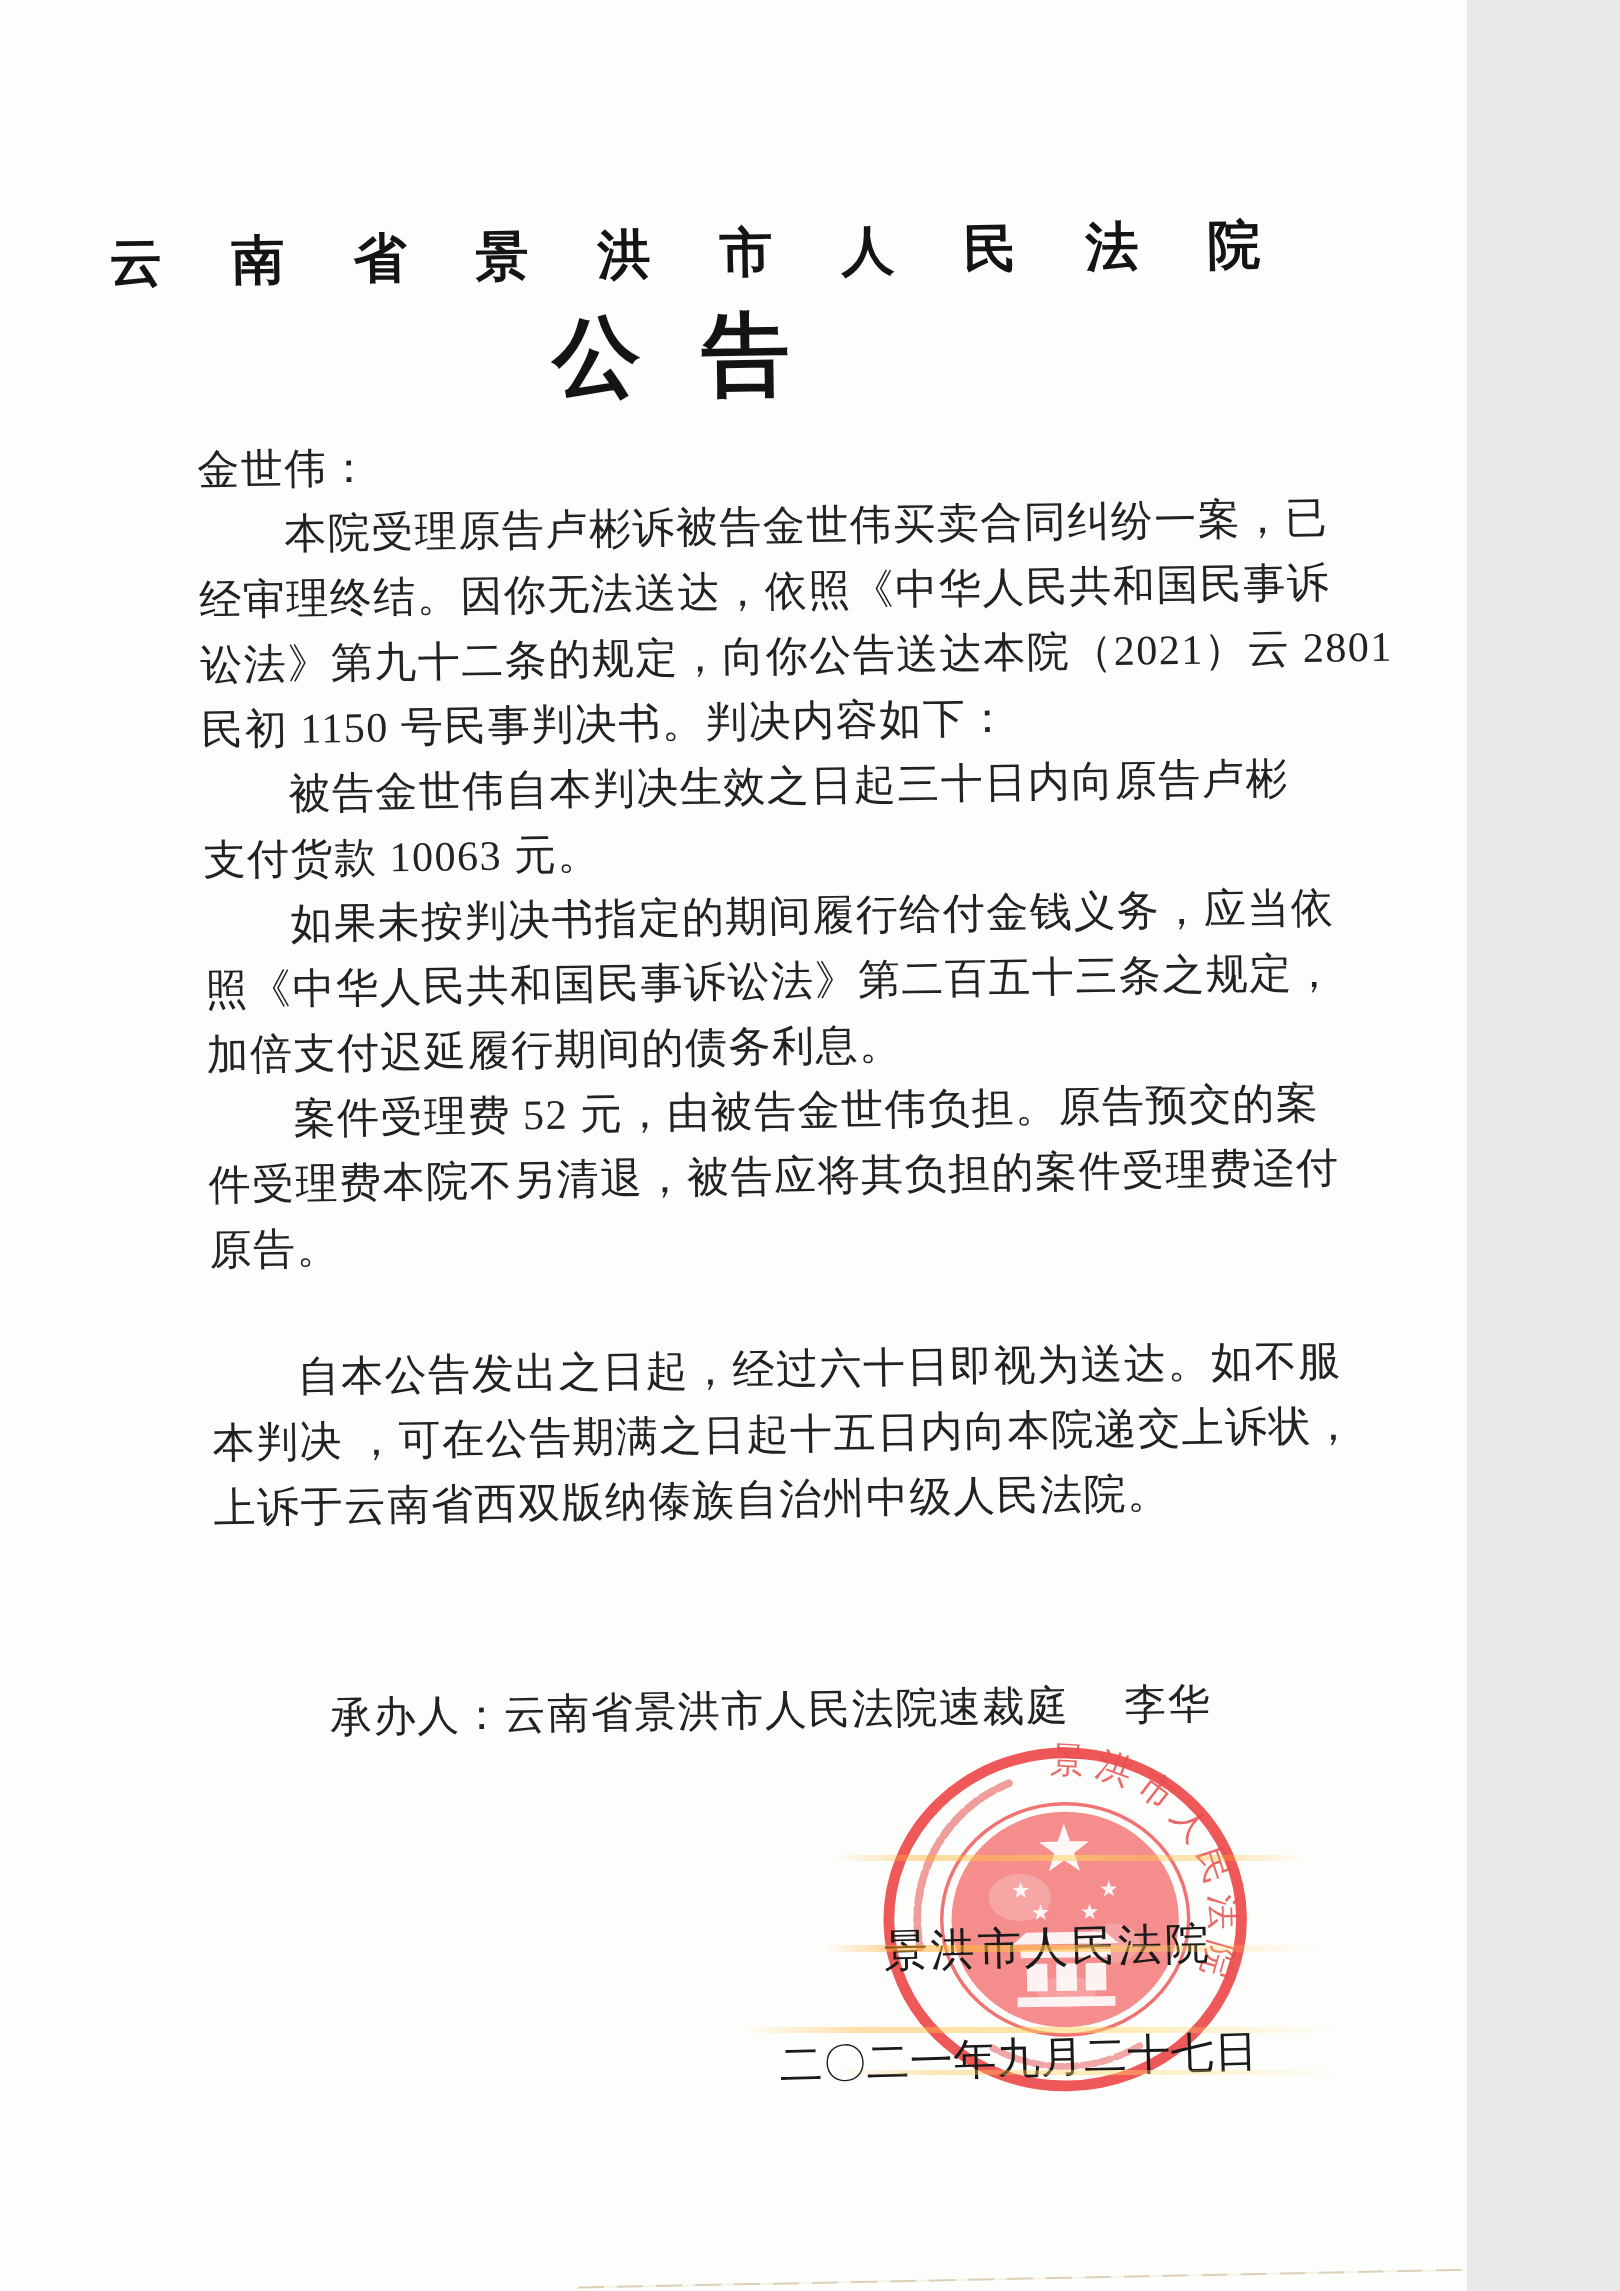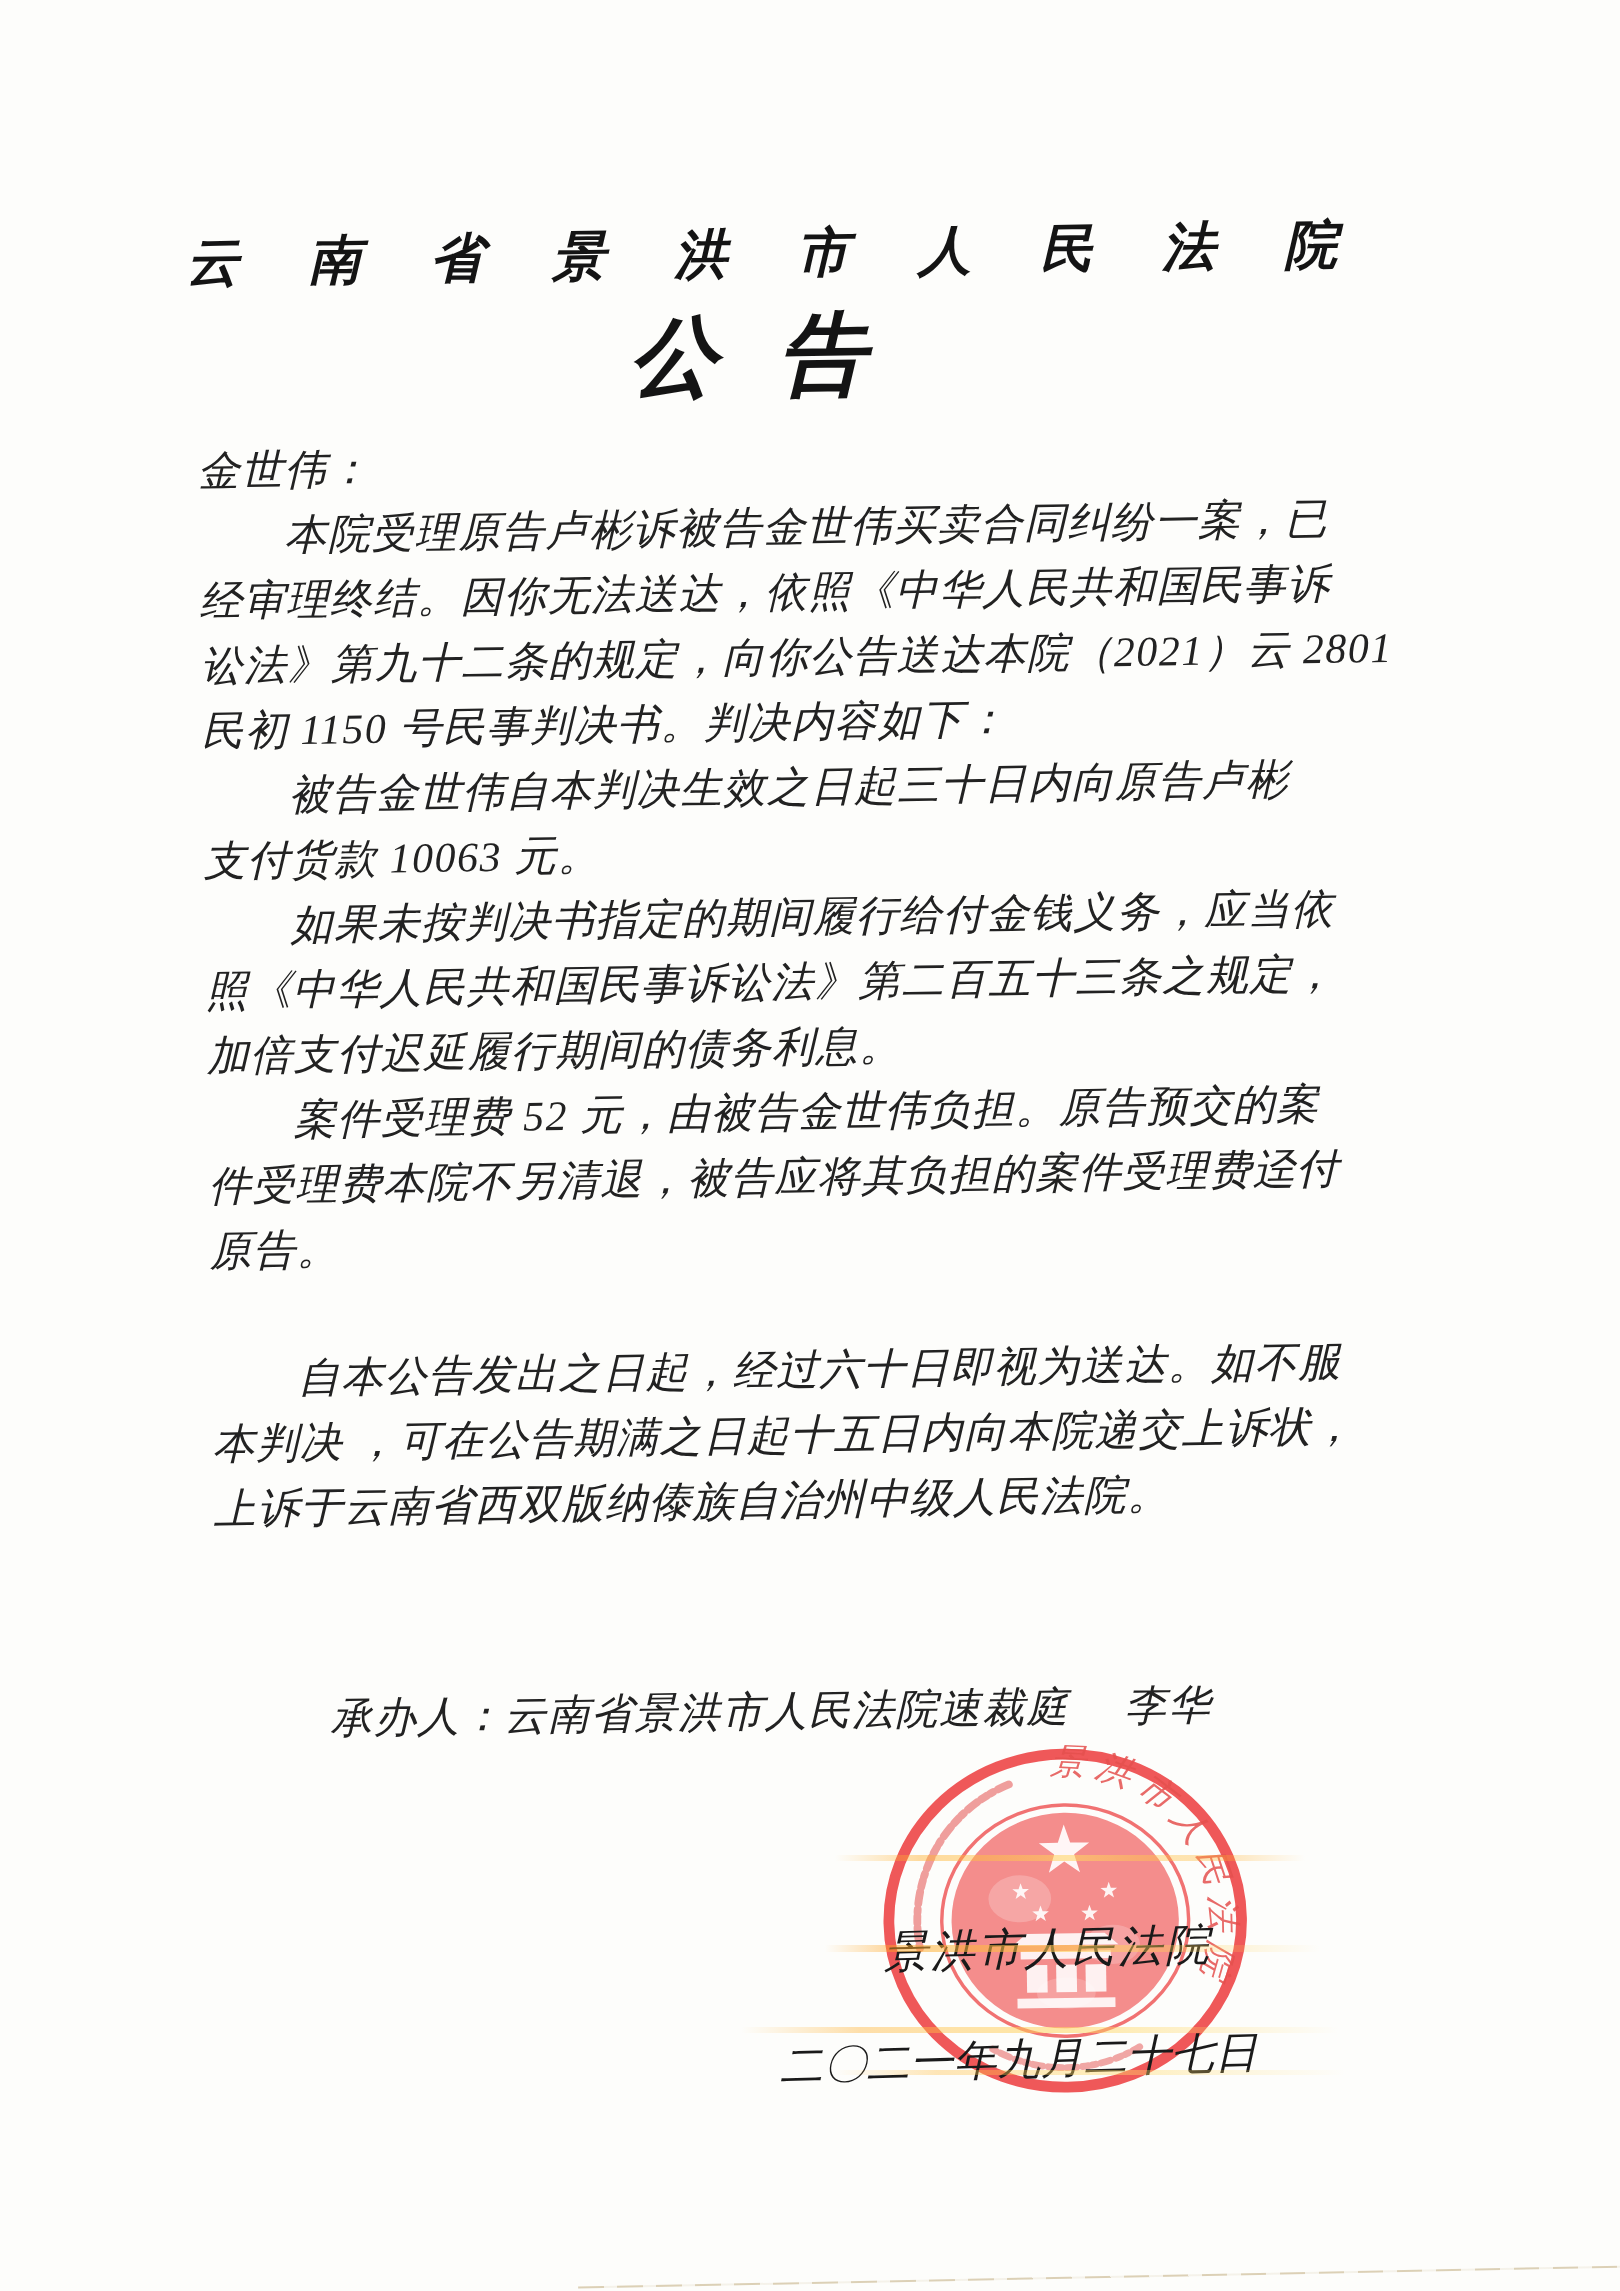--- a/index.html
+++ b/index.html
@@ -1,23 +1,22 @@
 <!DOCTYPE html>
 <html><head>
 <meta charset="utf-8">
 <style>
   html,body{margin:0;padding:0;background:#e8e8e8;}
   .page{
     position:relative;
-    width:1620px;height:2292px;
+    width:1467px;height:2292px;
     background:#fdfdfb;
     overflow:hidden;
     font-family:"Liberation Serif", serif;
     color:#1f1f1f;
-    font-style:italic;
   }
   .skew{position:absolute;inset:0;transform:rotate(-0.9deg);transform-origin:50% 50%;}
 
   .court-title{
     position:absolute;top:222px;left:0;right:0;
     text-align:center;
     font-family:"Liberation Sans", sans-serif;
     font-weight:bold;
     font-size:53px;line-height:61px;
     letter-spacing:69px;

